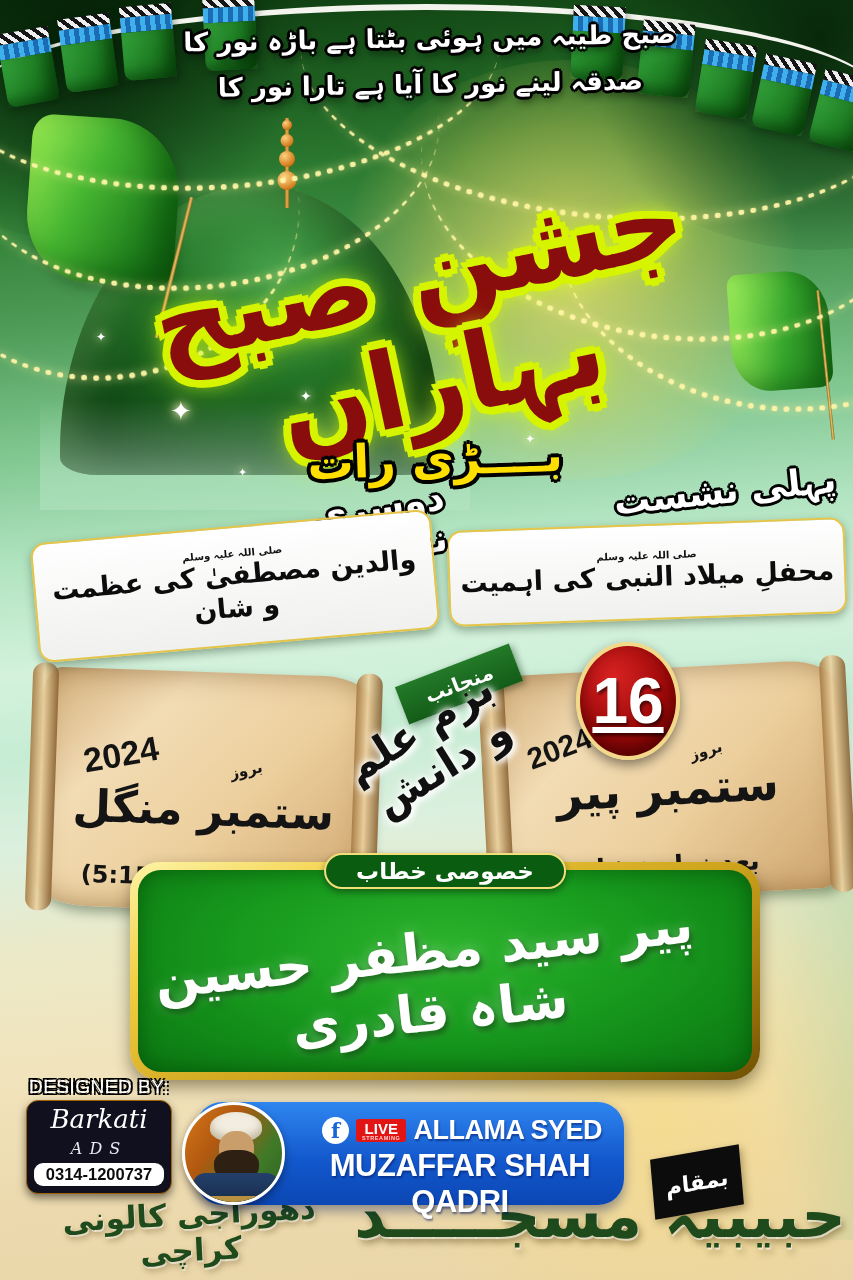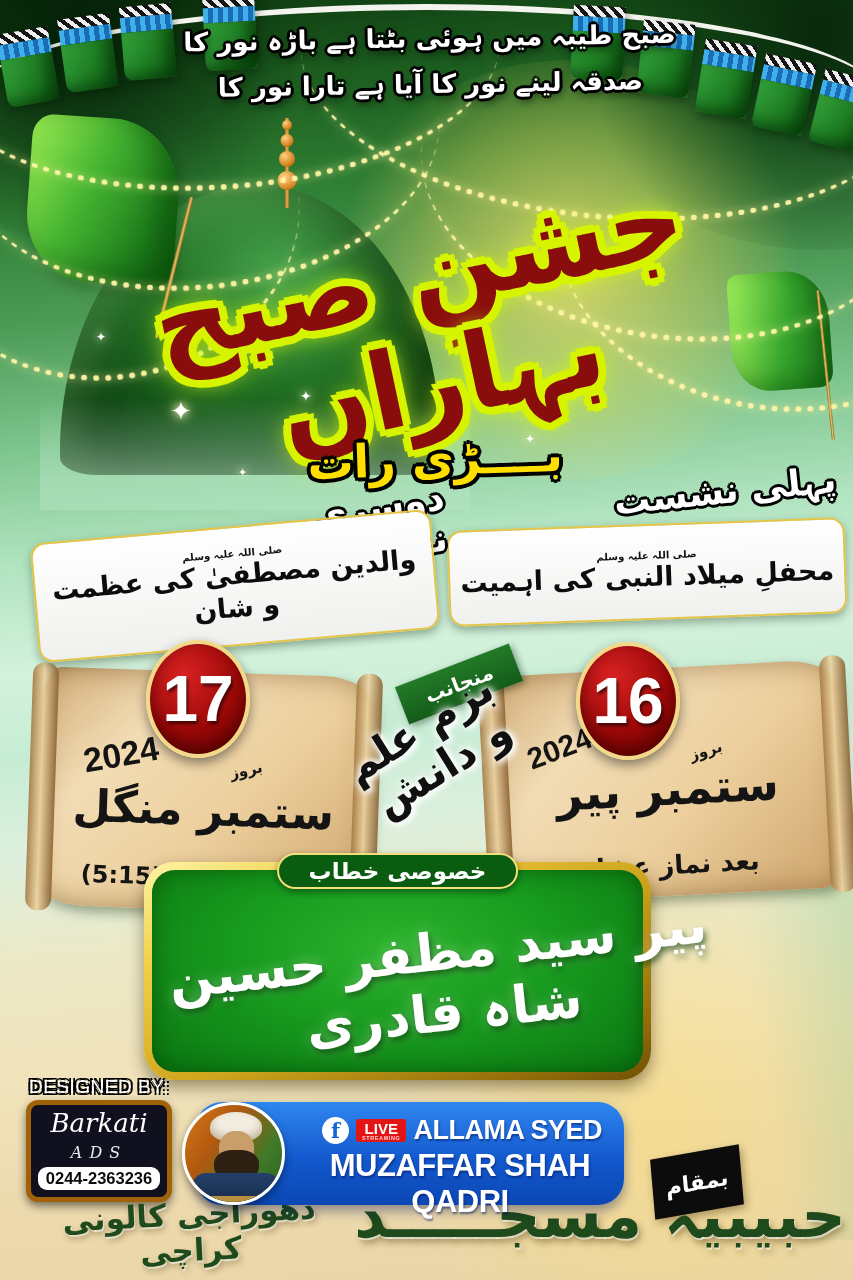--- a/index.html
+++ b/index.html
@@ -89,21 +89,21 @@
     background:linear-gradient(90deg,#a57a42 0%,#ecd2a0 45%,#8a6232 100%); border-radius:12px; opacity:.9; }
   .scroll::before { left:-9px; } .scroll::after { right:-9px; }
   .scroll-16 { left:492px; top:668px; width:350px; height:228px; transform:rotate(-3deg); }
   .scroll-17 { left:38px; top:672px; width:332px; height:238px; transform:rotate(2deg); }
   .day-badge { width:104px; height:118px; border-radius:50%; z-index:6;
     background:radial-gradient(circle at 35% 28%,#d82222 0%,#9c0808 55%,#660202 100%);
     border:4px solid #f2d98a; box-shadow:0 5px 12px rgba(0,0,0,.45), inset 0 -8px 16px rgba(60,0,0,.6);
     display:flex; align-items:center; justify-content:center;
     color:#fff; font-family:"Liberation Sans",sans-serif; font-weight:bold; font-size:64px;
     text-shadow:2px 3px 3px rgba(0,0,0,.55); }
-  .badge-16 { left:576px; top:642px; }
+  .badge-16 { left:576px; top:642px;text-decoration:underline; }
   .badge-17 { left:146px; top:640px; }
   .scroll .year { position:absolute; font-family:"Liberation Sans",sans-serif; font-weight:bold; color:#141414; }
   .scroll-16 .year { left:36px; top:58px; font-size:30px; transform:rotate(-18deg); }
   .scroll-17 .year { left:44px; top:66px; font-size:34px; transform:rotate(-12deg); }
   .scroll .byroz { position:absolute; direction:rtl; font-size:15px; font-weight:bold; color:#141414; transform:rotate(-14deg); }
   .scroll-16 .byroz { right:118px; top:76px; }
   .scroll-17 .byroz { right:108px; top:88px; }
   .scroll .bigline { position:absolute; left:0; width:100%; text-align:center; direction:rtl;
     font-weight:bold; color:#141414; }
   .scroll-16 .bigline { top:94px; font-size:46px; }
@@ -115,41 +115,41 @@
 
   
   .org-ribbon { left:398px; top:664px; width:122px; height:40px; transform:rotate(-21deg); z-index:5;
     background:linear-gradient(180deg,#237a28,#135c18); display:flex; align-items:center; justify-content:center;
     color:#fff; font-weight:bold; font-size:20px; direction:rtl; box-shadow:2px 3px 7px rgba(0,30,0,.4); }
   .org-name { left:336px; top:702px; width:190px; transform:rotate(-32deg); z-index:5; direction:rtl;
     text-align:center; font-size:42px; font-weight:bold; color:#101010; line-height:1.08;
     text-shadow:0 0 6px #fff,0 0 12px #fff,2px 3px 6px rgba(255,255,255,.9); }
 
   
-  .khitab-outer { left:144px; top:862px; width:507px; height:218px; border-radius:30px; z-index:5; padding:8px;
+  .khitab-outer { left:130px; top:862px; width:630px; height:218px; border-radius:30px; z-index:5; padding:8px;
     background:linear-gradient(155deg,#fdf4a6 0%,#f2ce42 24%,#cda41c 55%,#8f6a08 88%,#6e5006 100%);
     box-shadow:0 7px 16px rgba(40,30,0,.45); }
   .khitab-inner { position:relative; width:100%; height:100%; border-radius:23px;
     background:radial-gradient(ellipse at 50% 38%,#2db32d 0%,#179a1d 48%,#0b7511 100%);
     box-shadow:inset 0 0 22px rgba(0,60,0,.55); }
   .khitab-pill { position:absolute; top:-17px; left:50%; transform:translateX(-50%); direction:rtl;
     background:#0a5c10; border:2px solid #f2df7a; border-radius:22px; padding:3px 30px;
     color:#fff; font-weight:bold; font-size:23px; white-space:nowrap; box-shadow:0 3px 7px rgba(0,0,0,.4); }
   .khitab-honorific { position:absolute; top:24px; right:64px; direction:rtl;
     color:#fff; font-weight:bold; font-size:26px; text-shadow:1px 2px 3px rgba(0,60,0,.6); }
   .khitab-speaker { position:absolute; top:52px; left:10px; width:558px; transform:rotate(-6deg); direction:rtl;
     text-align:center; color:#fff; font-weight:bold; font-size:52px; line-height:1.18;
     text-shadow:2px 4px 6px rgba(0,55,0,.65),0 0 14px rgba(255,255,255,.35); }
 
   
   .designer { left:26px; top:1076px; width:146px; z-index:6; text-align:center;
     font-family:"Liberation Sans",sans-serif; }
   .designer .heading { color:#fff; font-weight:normal; font-size:19px; letter-spacing:.5px;
     text-shadow:-2px -2px 0 #000,2px -2px 0 #000,-2px 2px 0 #000,2px 2px 0 #000; }
-  .designer .box { margin-top:2px; background:#10101e; border:5px solid #a16207; border-radius:12px;
+  .designer .box { margin-top:2px; background:#10101e; border:1px solid #a16207; border-radius:12px;
     padding:5px 7px 7px; box-shadow:0 4px 9px rgba(0,0,0,.5); }
   .designer .name { font-family:"DejaVu Serif",serif; font-style:italic; color:#fff; font-size:26px; line-height:1; }
   .designer .sub { font-family:"DejaVu Serif",serif; font-style:italic; color:#e8e8f2; font-size:16px; letter-spacing:7px; margin-top:7px; }
   .designer .phone { margin-top:5px; background:#fff; border-radius:9px; color:#0c0c0c; font-weight:bold; font-size:16.5px; padding:2px 0; }
 
   
   .live-banner { left:196px; top:1102px; width:428px; height:103px; border-radius:26px; z-index:7;
     background:linear-gradient(180deg,#2f86f0 0%,#1257cc 58%,#0b47b4 100%);
     box-shadow:0 6px 12px rgba(0,20,80,.4); font-family:"Liberation Sans",sans-serif; }
   .live-row { margin:13px 0 0 104px; display:flex; align-items:center; justify-content:center; gap:7px; }
@@ -305,38 +305,37 @@
 
   <div class="abs scroll scroll-17">
     <span class="year">2024</span>
     <span class="byroz">بروز</span>
     <div class="bigline">
       <span>ستمبر</span>
       <span>منگل</span>
     </div>
     <div class="timeline">بعد اذان فجر (5:15)</div>
   </div>
-  <div class="abs day-badge badge-17">17</div>
 
   <div class="abs org-ribbon">منجانب</div>
   <div class="abs org-name">بزم علم و دانش</div>
 
   <div class="abs khitab-outer">
     <div class="khitab-inner">
       <div class="khitab-pill">خصوصی خطاب</div>
       <div class="khitab-speaker">پیر سید مظفر حسین شاہ قادری</div>
     </div>
   </div>
 
   <div class="abs designer">
     <div class="heading">DESIGNED BY:</div>
     <div class="box">
       <div class="name">Barkati</div>
       <div class="sub">ADS</div>
-      <div class="phone">0244-2363236</div>
+      <div class="phone">0314-1200737</div>
     </div>
   </div>
 
   <div class="abs live-banner">
     <div class="photo">
       <div class="p-turban"></div>
       <div class="p-face"></div>
       <div class="p-beard"></div>
       <div class="p-body"></div>
       <div class="p-desk"></div>

